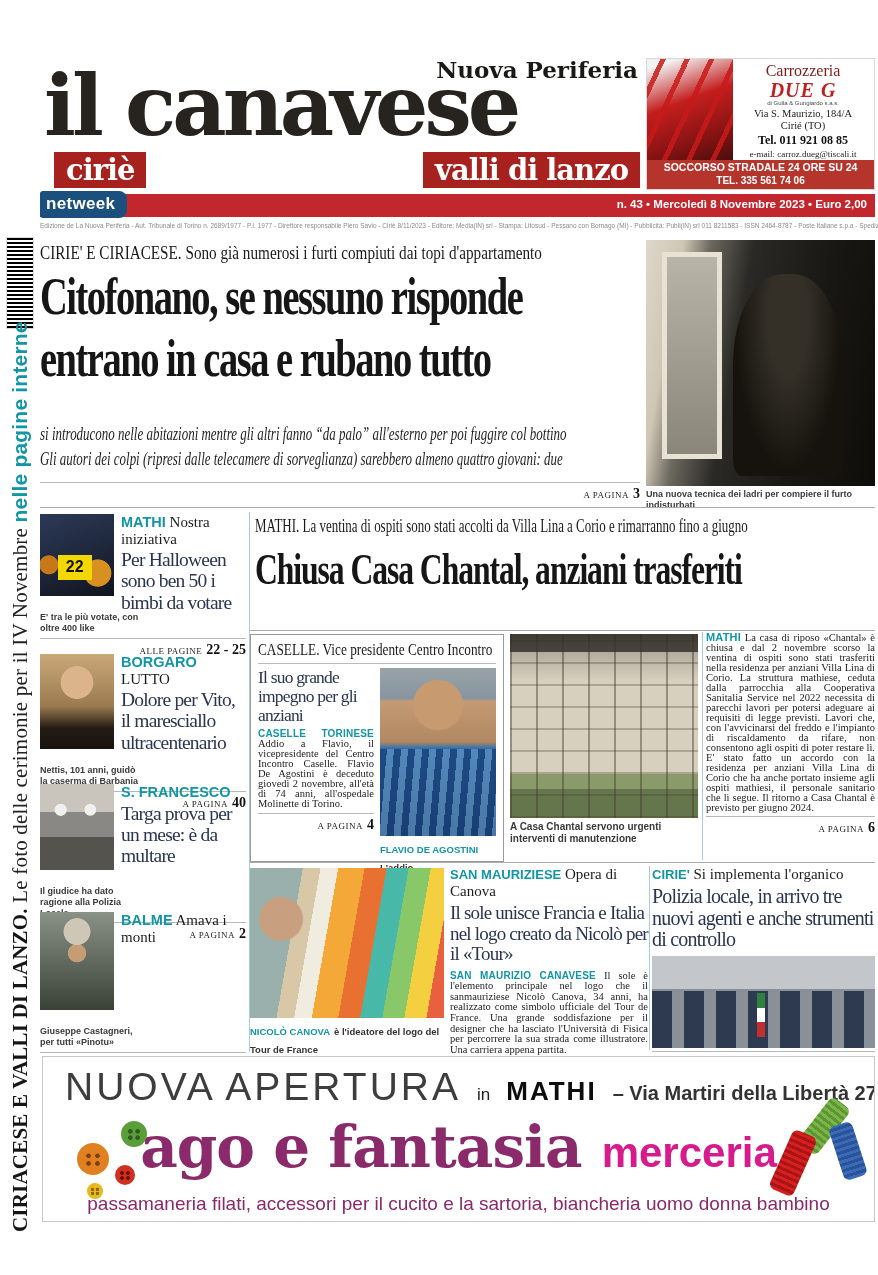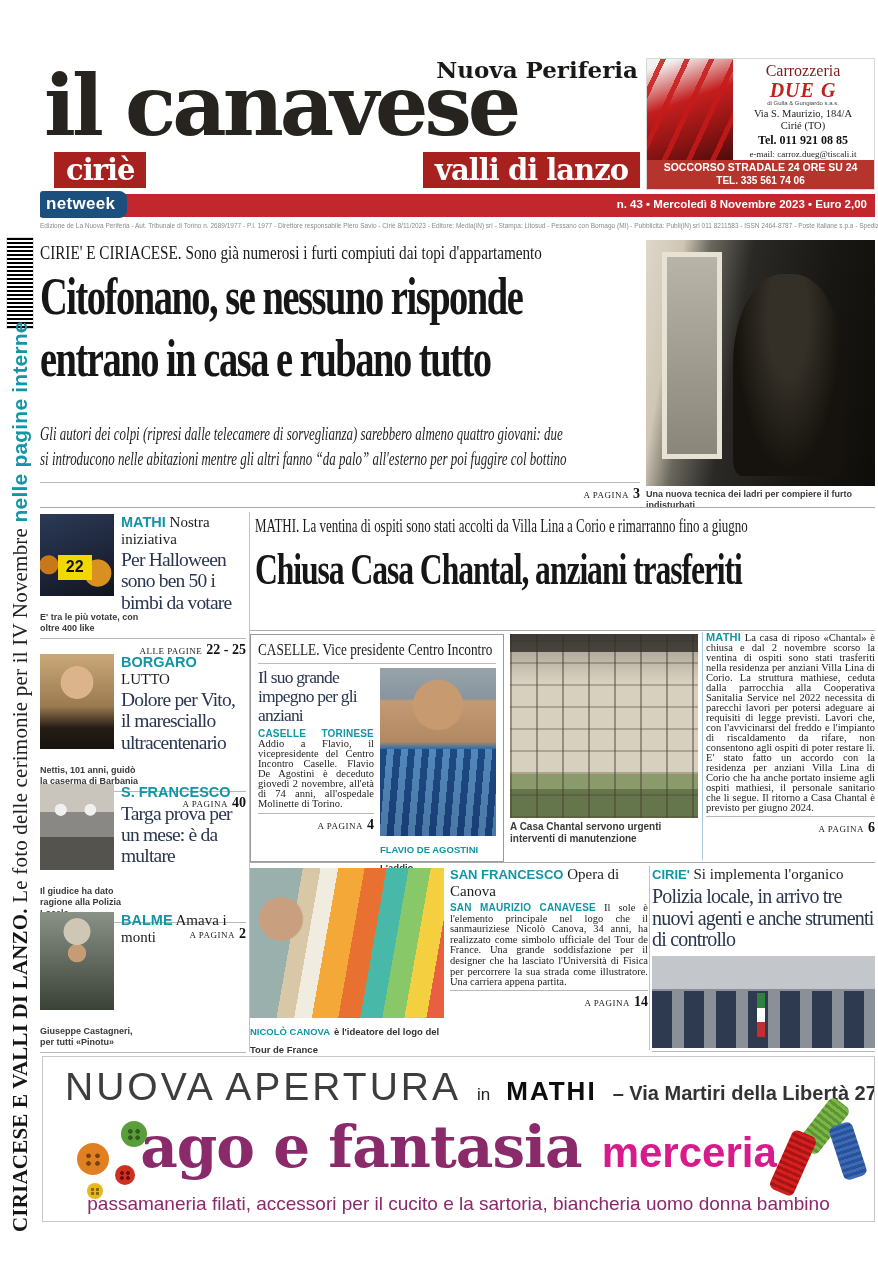--- a/index.html
+++ b/index.html
@@ -282,22 +282,22 @@
 
   <div class="lead">
     <div class="lead-kicker">
       <span class="cond" style="transform:scaleX(.8);">CIRIE' E CIRIACESE. Sono già numerosi i furti compiuti dai topi d'appartamento</span>
     </div>
     <div class="lead-hl">
       <div><span class="cond" style="transform:scaleX(.74);">Citofonano, se nessuno risponde</span></div>
       <div><span class="cond" style="transform:scaleX(.74);">entrano in casa e rubano tutto</span></div>
     </div>
     <div class="lead-deck">
+      <div><span class="cond" style="transform:scaleX(.72);">si introducono nelle abitazioni mentre gli altri fanno “da palo” all'esterno per poi fuggire col bottino</span></div>
       <div><span class="cond" style="transform:scaleX(.72);">Gli autori dei colpi (ripresi dalle telecamere di sorveglianza) sarebbero almeno quattro giovani: due</span></div>
-      <div><span class="cond" style="transform:scaleX(.72);">si introducono nelle abitazioni mentre gli altri fanno “da palo” all'esterno per poi fuggire col bottino</span></div>
     </div>
     <div class="pageref lead-pr">
       <span class="pr-label">A PAGINA</span>
       <span class="pr-num">3</span>
     </div>
   </div>
   <div class="burglar">
     <div class="win"></div>
     <div class="fig"></div>
   </div>
@@ -422,21 +422,22 @@
   <div class="rule-v" style="left:702px; top:632px; height:228px;"></div>
   <div class="rule-v" style="left:649px; top:866px; height:184px;"></div>
 
   <div class="canova-photo"></div>
   <div class="canova-cap">
     <span class="cap-tag">NICOLÒ CANOVA</span>
     <span class="cap-rest">è l'ideatore del logo del Tour de France</span>
   </div>
 
   <div class="sanmau">
-    <div class="mid-tagline"><span class="tag mid-tag">SAN FRANCESCO</span> <span class="sec-suffix">Opera di Canova</span></div>
+    <div class="mid-tagline"><span class="tag mid-tag">SAN MAURIZIESE</span> <span class="sec-suffix">Opera di Canova</span></div>
+    <div class="mid-hl hl-navy">Il sole unisce Francia e Italia nel logo creato da Nicolò per il «Tour»</div>
     <p class="body-txt"><span class="lead-in">SAN MAURIZIO CANAVESE</span><span> Il sole è l'elemento principale nel logo che il sanmauriziese Nicolò Canova, 34 anni, ha realizzato come simbolo ufficiale del Tour de France. Una grande soddisfazione per il designer che ha lasciato l'Università di Fisica per percorrere la sua strada come illustratore. Una carriera appena partita.</span></p>
     <div class="pageref">
       <span class="pr-label">A PAGINA</span>
       <span class="pr-num">14</span>
     </div>
   </div>
 
   <div class="cirie">
     <div class="mid-tagline"><span class="tag mid-tag">CIRIE'</span> <span class="sec-suffix">Si implementa l'organico</span></div>
     <div class="cirie-hl hl-navy">Polizia locale, in arrivo tre nuovi agenti e anche strumenti di controllo</div>

